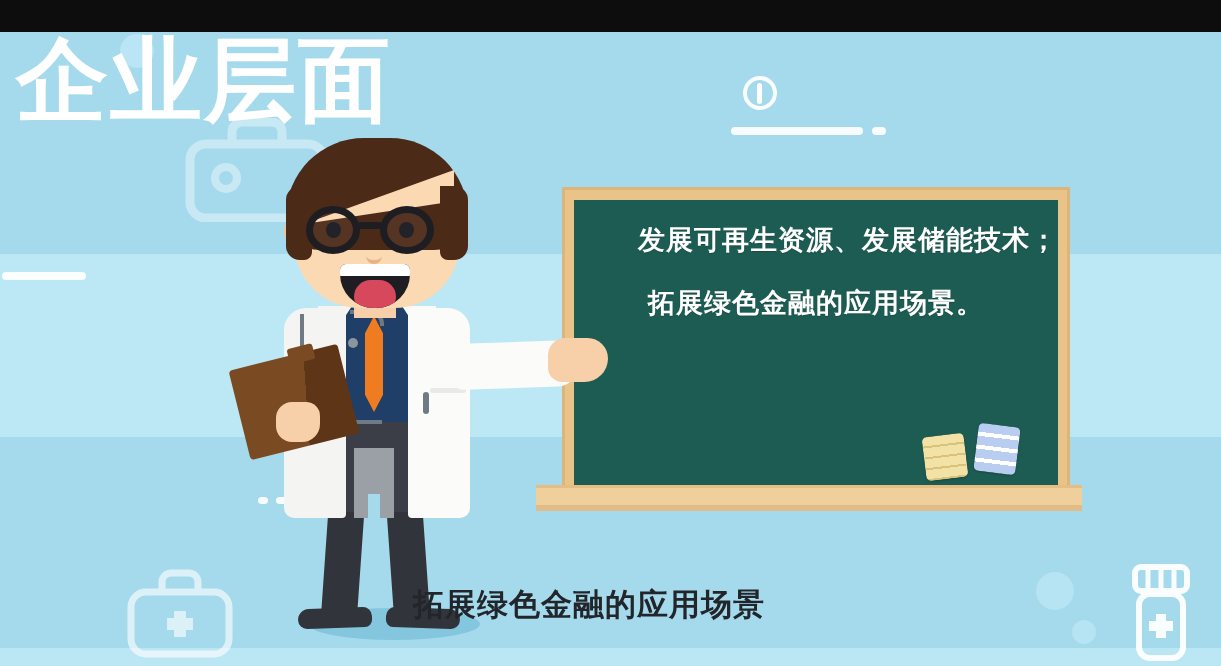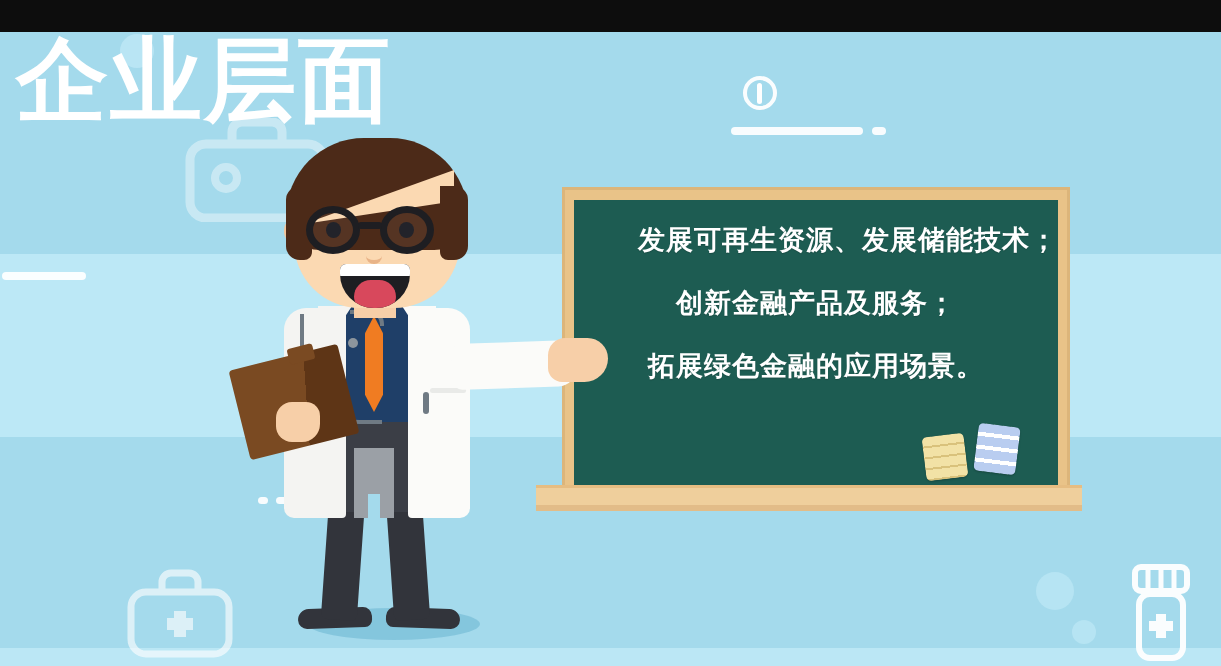--- a/index.html
+++ b/index.html
@@ -368,21 +368,20 @@
       <rect x="11" y="30" width="44" height="64" rx="11" fill="none" stroke="#ffffff" stroke-width="6"></rect>
       <path d="M28 50 h10 v7 h7 v10 h-7 v7 h-10 v-7 h-7 v-10 h7 z" fill="#ffffff"></path>
     </svg>
   </div>
 
   <div class="board-wrap">
     <div class="board-frame"></div>
     <div class="board-inner"></div>
     <div class="board-text">
       <span class="ln ln1">发展可再生资源、发展储能技术；</span>
-      <span class="ln">创新金融产品及服务；</span>
       <span class="ln">拓展绿色金融的应用场景。</span>
     </div>
     <div class="note note-y"></div>
     <div class="note note-b"></div>
     <div class="board-ledge"></div>
     <div class="board-ledge-shadow"></div>
   </div>
 
   <div class="doc">
     <div class="shadow-ellipse"></div>
@@ -434,14 +433,15 @@
       <div class="tongue"></div>
     </div>
     <div class="nose"></div>
     <div class="glasses-l"></div>
     <div class="glasses-r"></div>
     <div class="glasses-bridge"></div>
     <div class="eye-l"></div>
     <div class="eye-r"></div>
   </div>
 
+  <div class="caption">拓展绿色金融的应用场景</div>
 
 </div>
 
 </body></html>

